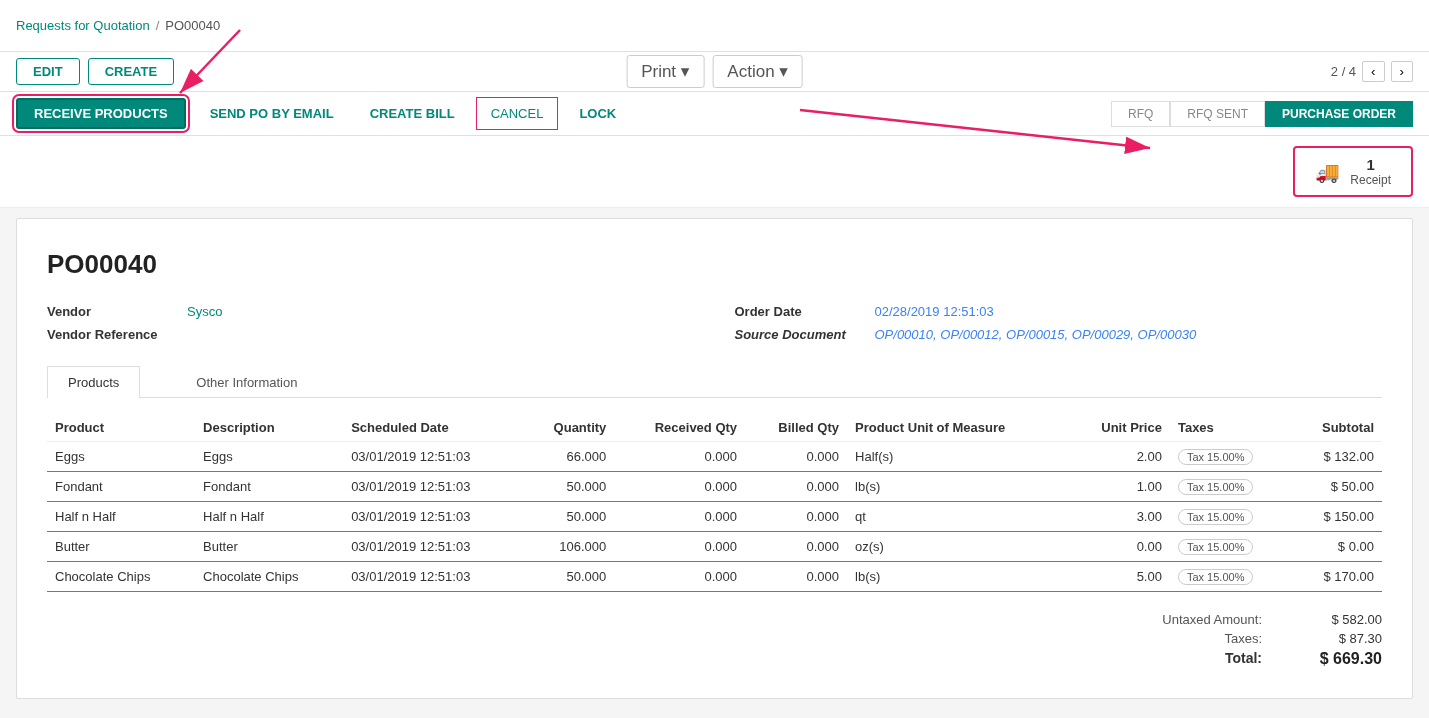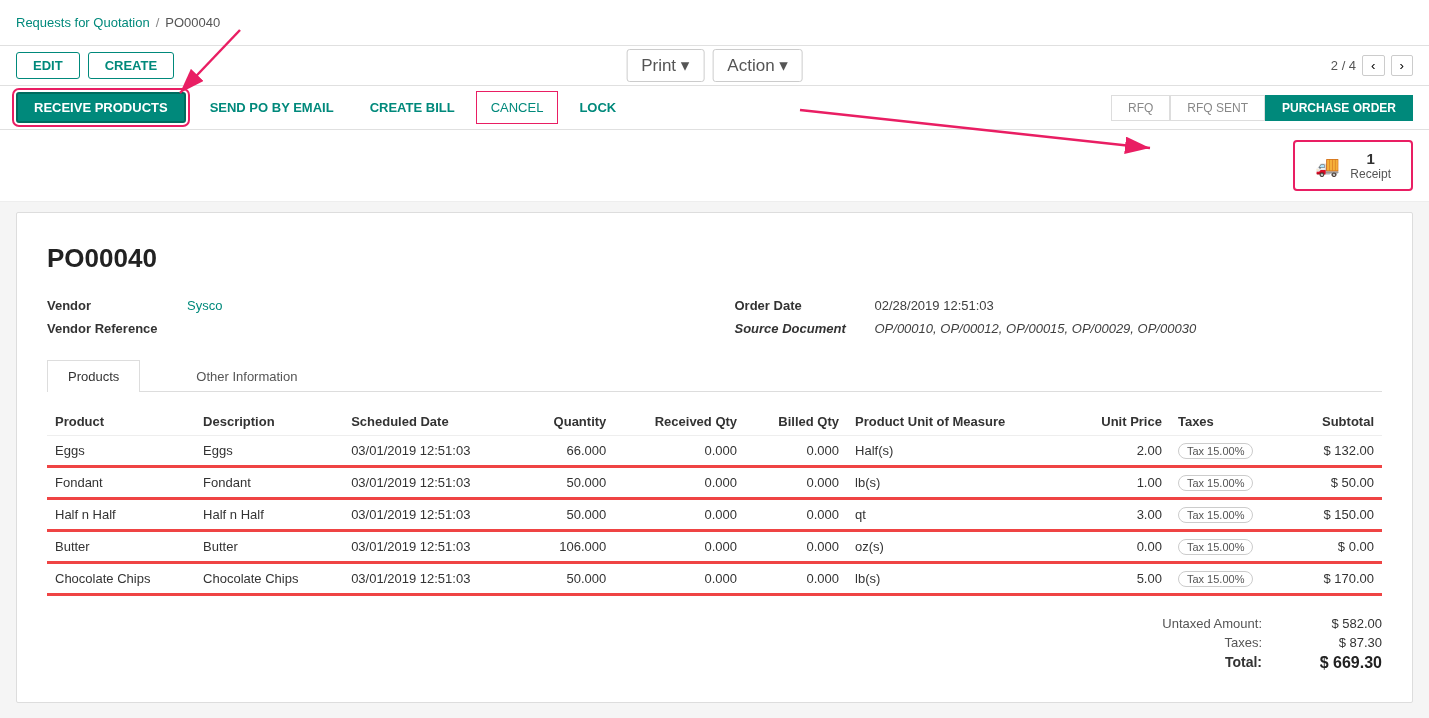--- a/index.html
+++ b/index.html
@@ -5,21 +5,21 @@
     * { box-sizing: border-box; margin: 0; padding: 0; }
     body { font-family: 'Segoe UI', Arial, sans-serif; font-size: 13px; background: #f5f5f5; color: #333; }
 
     
     .top-nav {
       background: #fff;
       border-bottom: 1px solid #e0e0e0;
       padding: 0 16px;
       display: flex;
       align-items: center;
-      height: 46px;
+      height: 52px;
     }
     .breadcrumb {
       display: flex;
       align-items: center;
       gap: 6px;
       color: #00897b;
       font-size: 13px;
     }
     .btn-edit {
       background: #fff;
@@ -170,21 +170,21 @@
       margin-bottom: 24px;
     }
     .form-grid {
       display: grid;
       grid-template-columns: 1fr 1fr;
       gap: 12px 40px;
       margin-bottom: 24px;
     }
     .form-field { display: flex; align-items: baseline; gap: 10px; }
     .form-label { font-weight: 700; color: #333; font-size: 13px; min-width: 130px; }
-    .form-value { color: #404040; font-size: 13px; }
+    .form-value { color: #3b82f6; font-size: 13px; }
     .form-value.link { color: #00897b; cursor: pointer; }
     .form-value.muted { color: #aaa; }
 
     
     .tabs {
       display: flex;
       border-bottom: 1px solid #ddd;
       margin-bottom: 16px;
       gap: 35px;
     }
@@ -214,21 +214,21 @@
     .products-table th {
       text-align: left;
       padding: 6px 8px;
       font-weight: 700;
       color: #333;
       border-bottom: 1px solid #eee;
     }
     .products-table th.right { text-align: right; }
     .products-table td {
       padding: 7px 8px;
-      border-bottom: 3px solid #ef4444;
+      border-bottom: 1px solid #ef4444;
       color: #333;
     }
     .products-table td.right { text-align: right; }
     .tax-badge {
       background: #fff;
       border: 1px solid #ccc;
       border-radius: 10px;
       padding: 1px 8px;
       font-size: 11px;
       color: #555;

